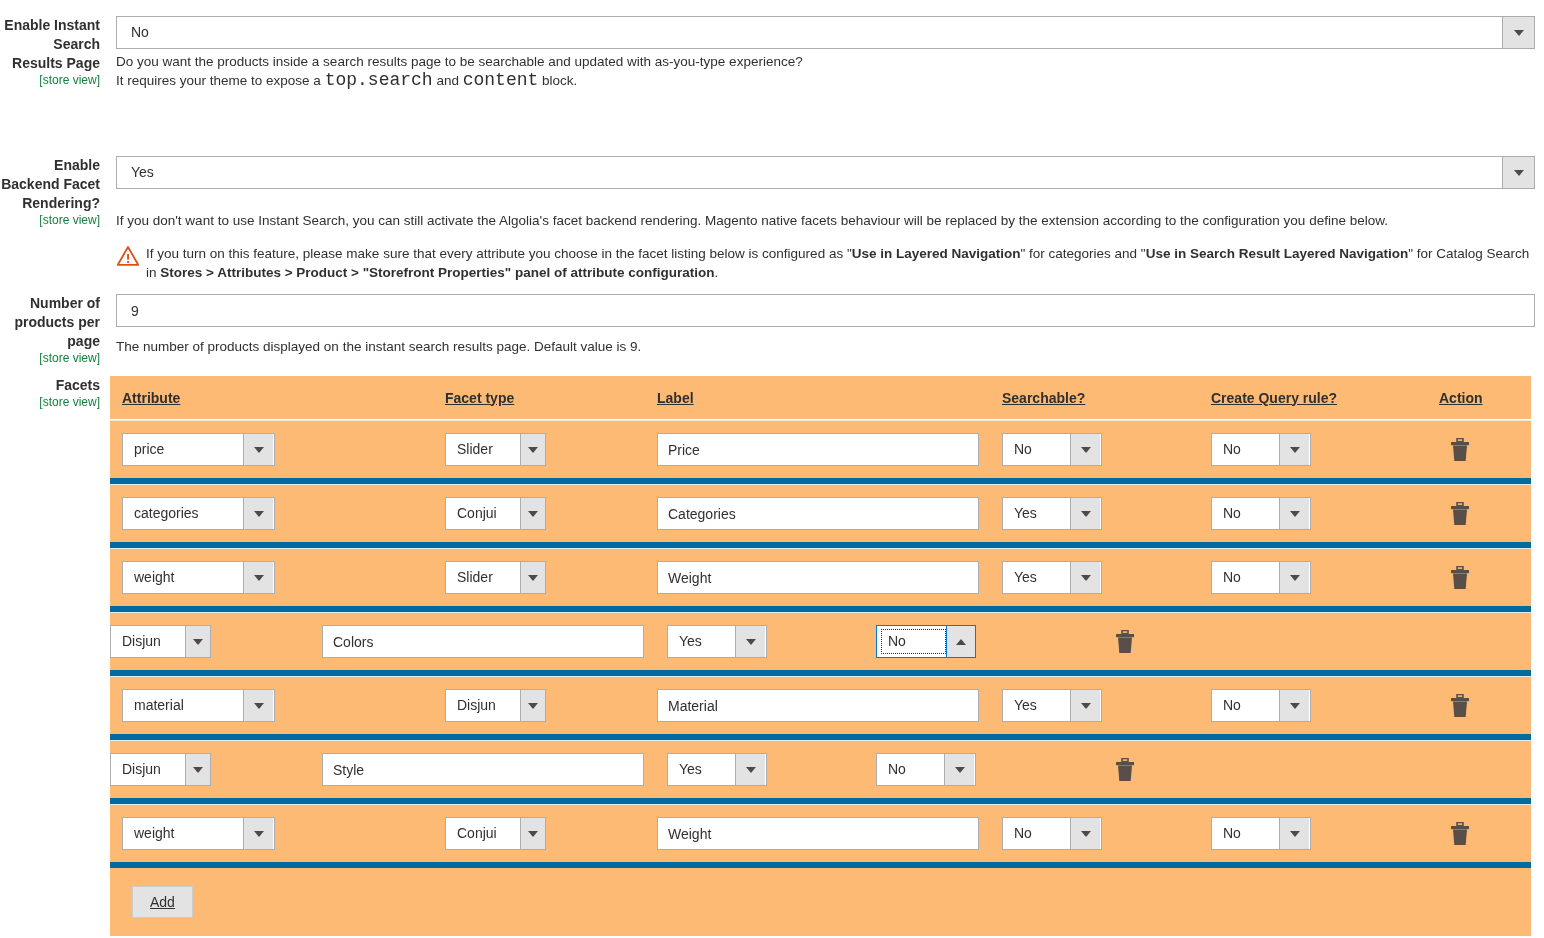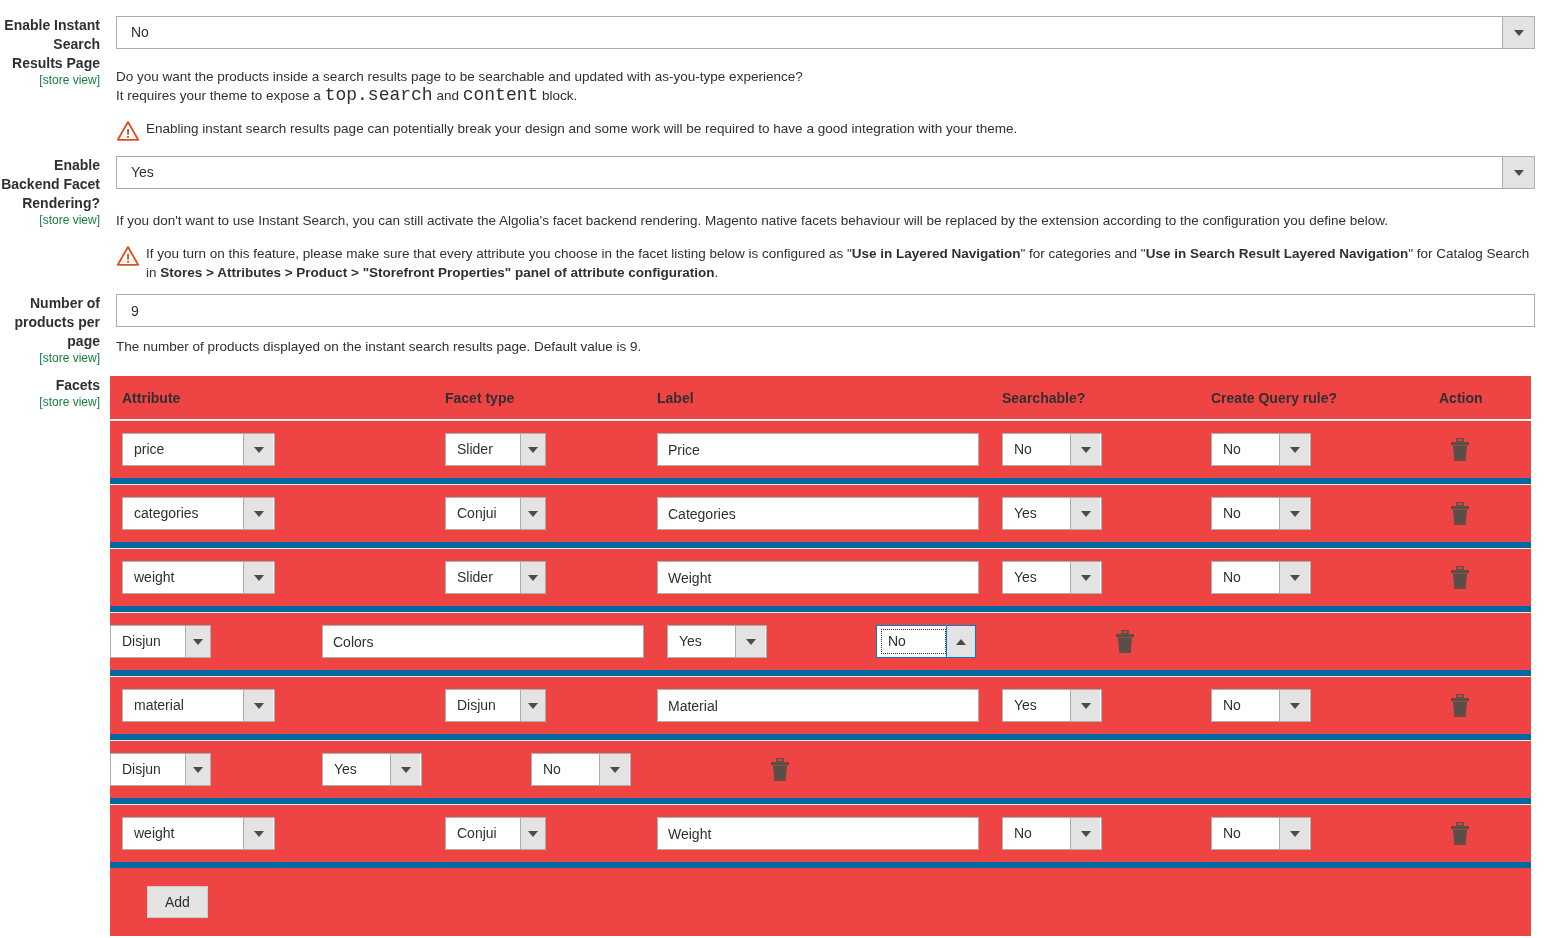--- a/index.html
+++ b/index.html
@@ -120,21 +120,22 @@
   }
   .warn-text { flex: 1; }
   .warn-text b { font-weight: bold; }
 
   
   .facets-table {
     position: absolute;
     left: 110px;
     top: 376px;
     width: 1421px;
-    background: #ef4444;
+    background: #fdba74;
+    text-decoration: underline;
   }
   .ft-head {
     display: flex;
     height: 44px;
     align-items: center;
     border-bottom: 1px solid #ffffff;
   }
   .ft-head .th {
     font-size: 14px;
     font-weight: bold;
@@ -203,21 +204,21 @@
     background: #ffffff;
     font-family: "Liberation Sans", sans-serif;
     font-size: 14px;
     color: #303030;
     padding: 0 0 0 10px;
     outline: none;
   }
 
   .trash { width: 22px; height: 24px; display: block; margin-left: 10px; cursor: pointer; }
 
-  .ft-footer { height: 68px; display: flex; align-items: center; padding-left: 37px; }
+  .ft-footer { height: 68px; display: flex; align-items: center; padding-left: 22px; }
   .add-btn {
     background: #e3e3e3;
     border: 1px solid #cccccc;
     font-family: "Liberation Sans", sans-serif;
     font-size: 14px;
     color: #303030;
     padding: 7px 17px;
     cursor: pointer;
   }
 </style>
@@ -233,35 +234,25 @@
     </div>
 
     <div class="field-ctrl" style="top:0px;">
       <div class="big-select">
         <div class="val">No</div>
         <div class="arrow-btn">
             <span class="caret-down"></span>
           </div>
       </div>
 
-      <div class="note" style="margin-top:18px;">
+      <div class="note" style="margin-top:3px;">
         <div>Do you want the products inside a search results page to be searchable and updated with as-you-type experience?</div>
         <div><span>It requires your theme to expose a </span><code>top.search</code><span> and </span><code>content</code><span> block.</span></div>
       </div>
 
-      <div class="warn-line" style="margin-top:14px;">
-        <span class="warn-icon">
-          <svg viewBox="0 0 24 21" width="24" height="21">
-            <path d="M12 2 L22.2 19.8 L1.8 19.8 Z" fill="none" stroke="#e04f1a" stroke-width="1.8" stroke-linejoin="round"></path>
-            <rect x="11.1" y="9" width="1.9" height="5.6" fill="#e04f1a"></rect>
-            <rect x="11.1" y="16" width="1.9" height="1.9" fill="#e04f1a"></rect>
-          </svg>
-        </span>
-        <span class="warn-text">Enabling instant search results page can potentially break your design and some work will be required to have a good integration with your theme.</span>
-      </div>
     </div>
   </div>
 
   <div class="field-row" style="top:156px;">
     <div class="field-label" style="top:0px;">
       <span>Enable Backend Facet Rendering?</span>
       <span class="scope">[store view]</span>
     </div>
 
     <div class="field-ctrl" style="top:0px;">
@@ -478,20 +469,21 @@
             </svg>
           </div>
         </div>
         <div class="ft-row">
           <div class="c-type"><span class="sel sel-type">
               <span class="sv">Disjun</span>
               <span class="sb">
                 <span class="caret-down"></span>
               </span>
             </span></div>
+          <div class="c-label"><input class="row-input" type="text" value="Style" style=""></div>
           <div class="c-search"><span class="sel sel-yn">
               <span class="sv">Yes</span>
               <span class="sb">
                 <span class="caret-down"></span>
               </span>
             </span></div>
           <div class="c-query"><span class="sel sel-yn">
               <span class="sv">No</span>
               <span class="sb">
                 <span class="caret-down"></span>

